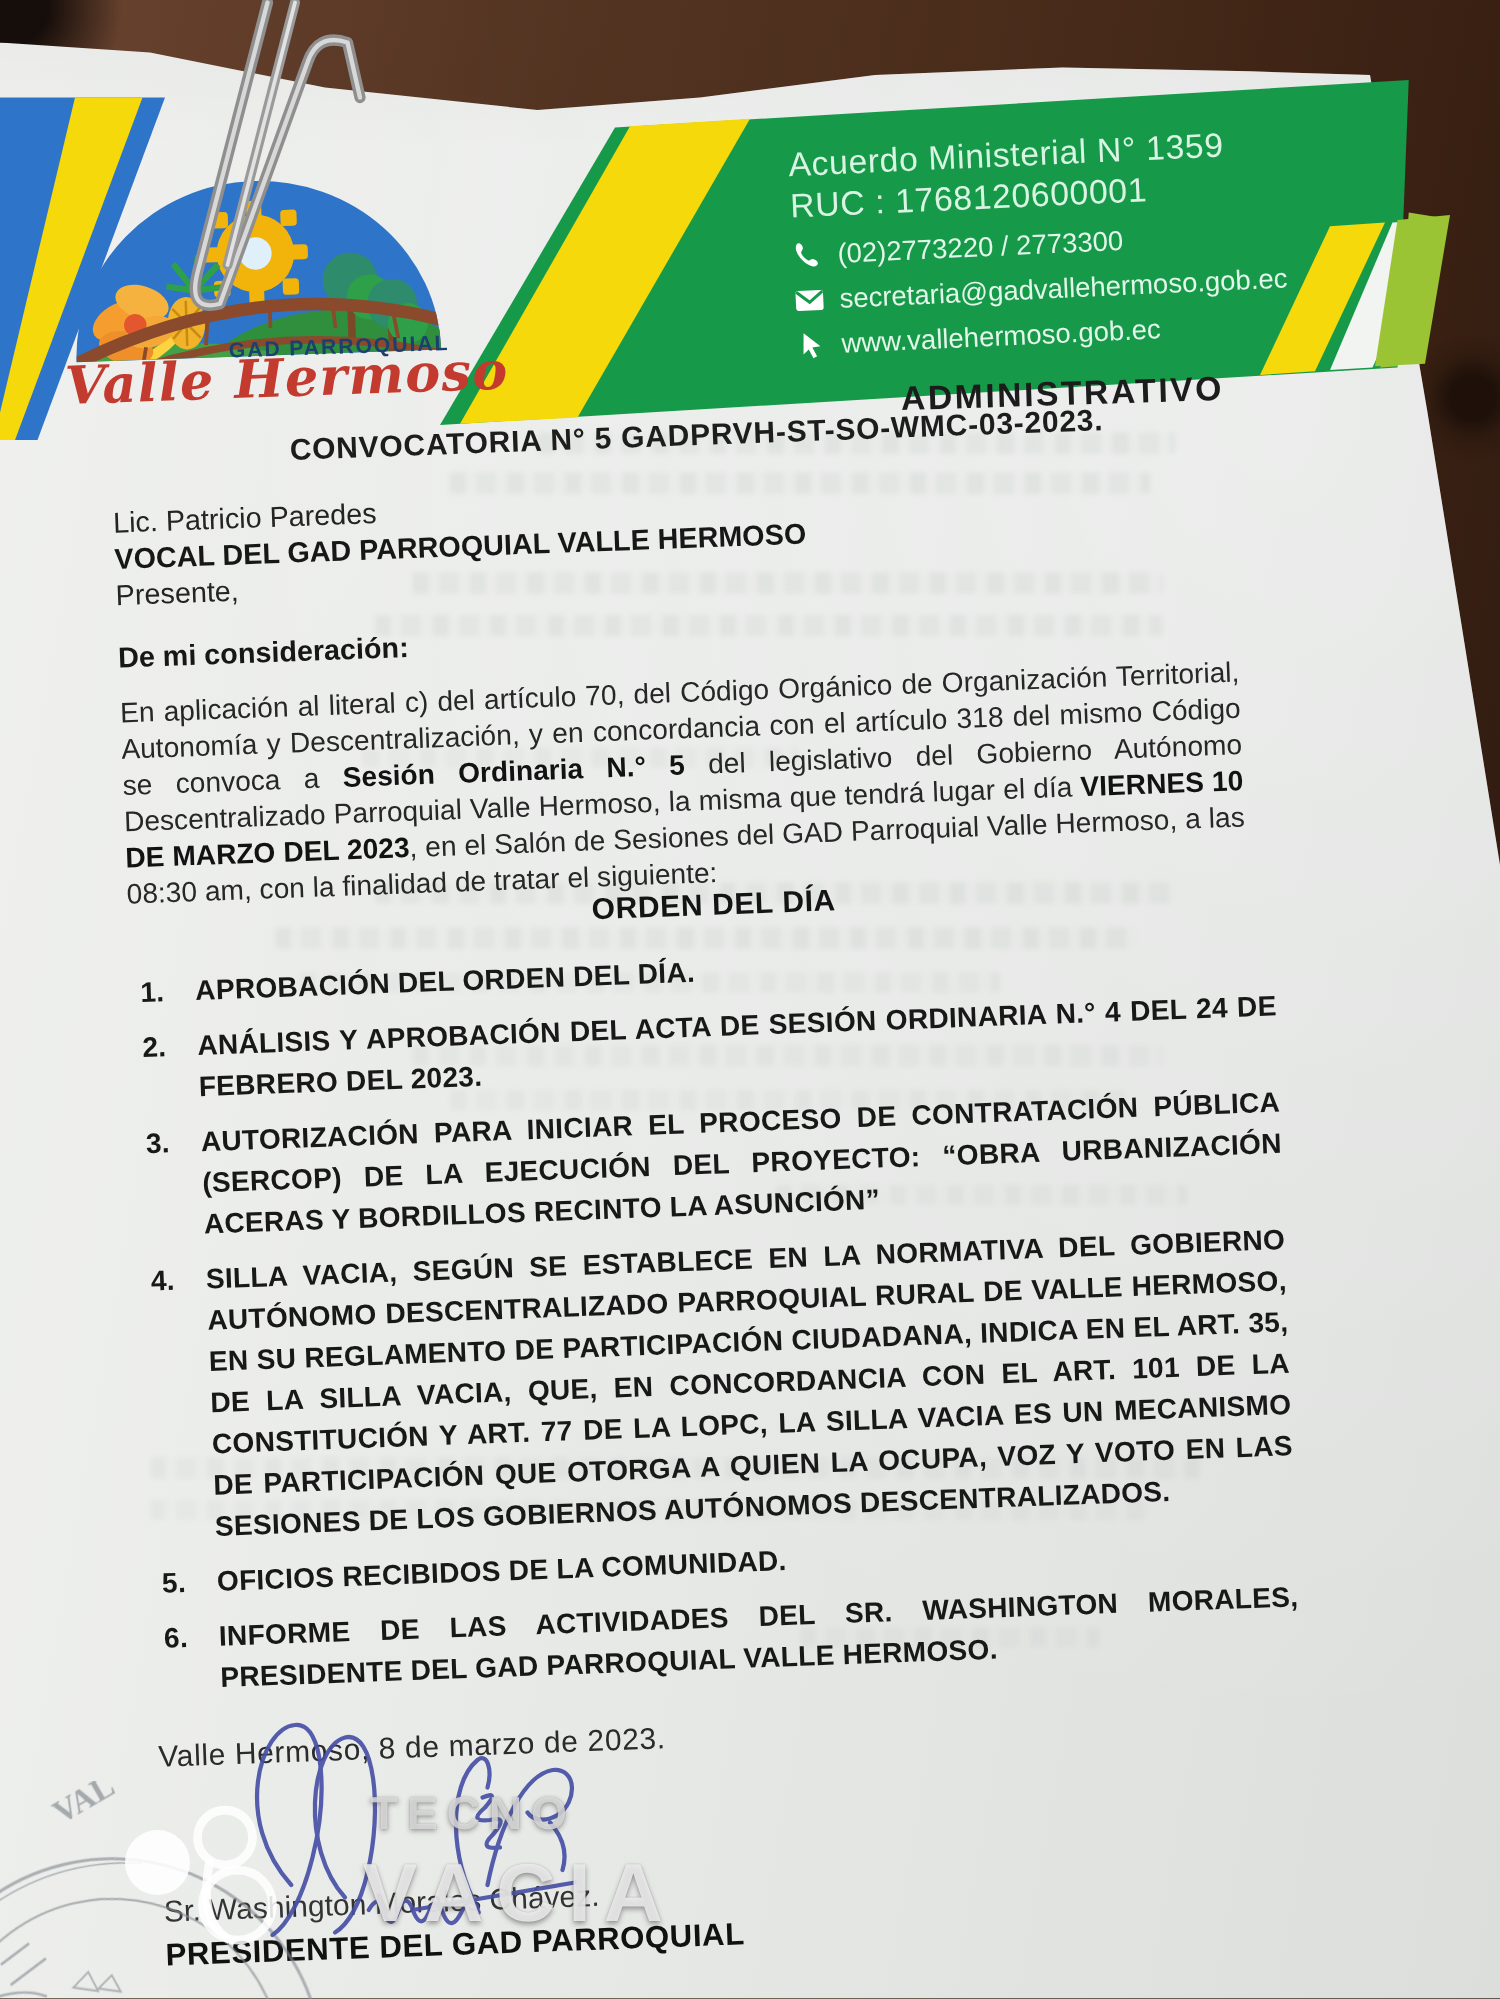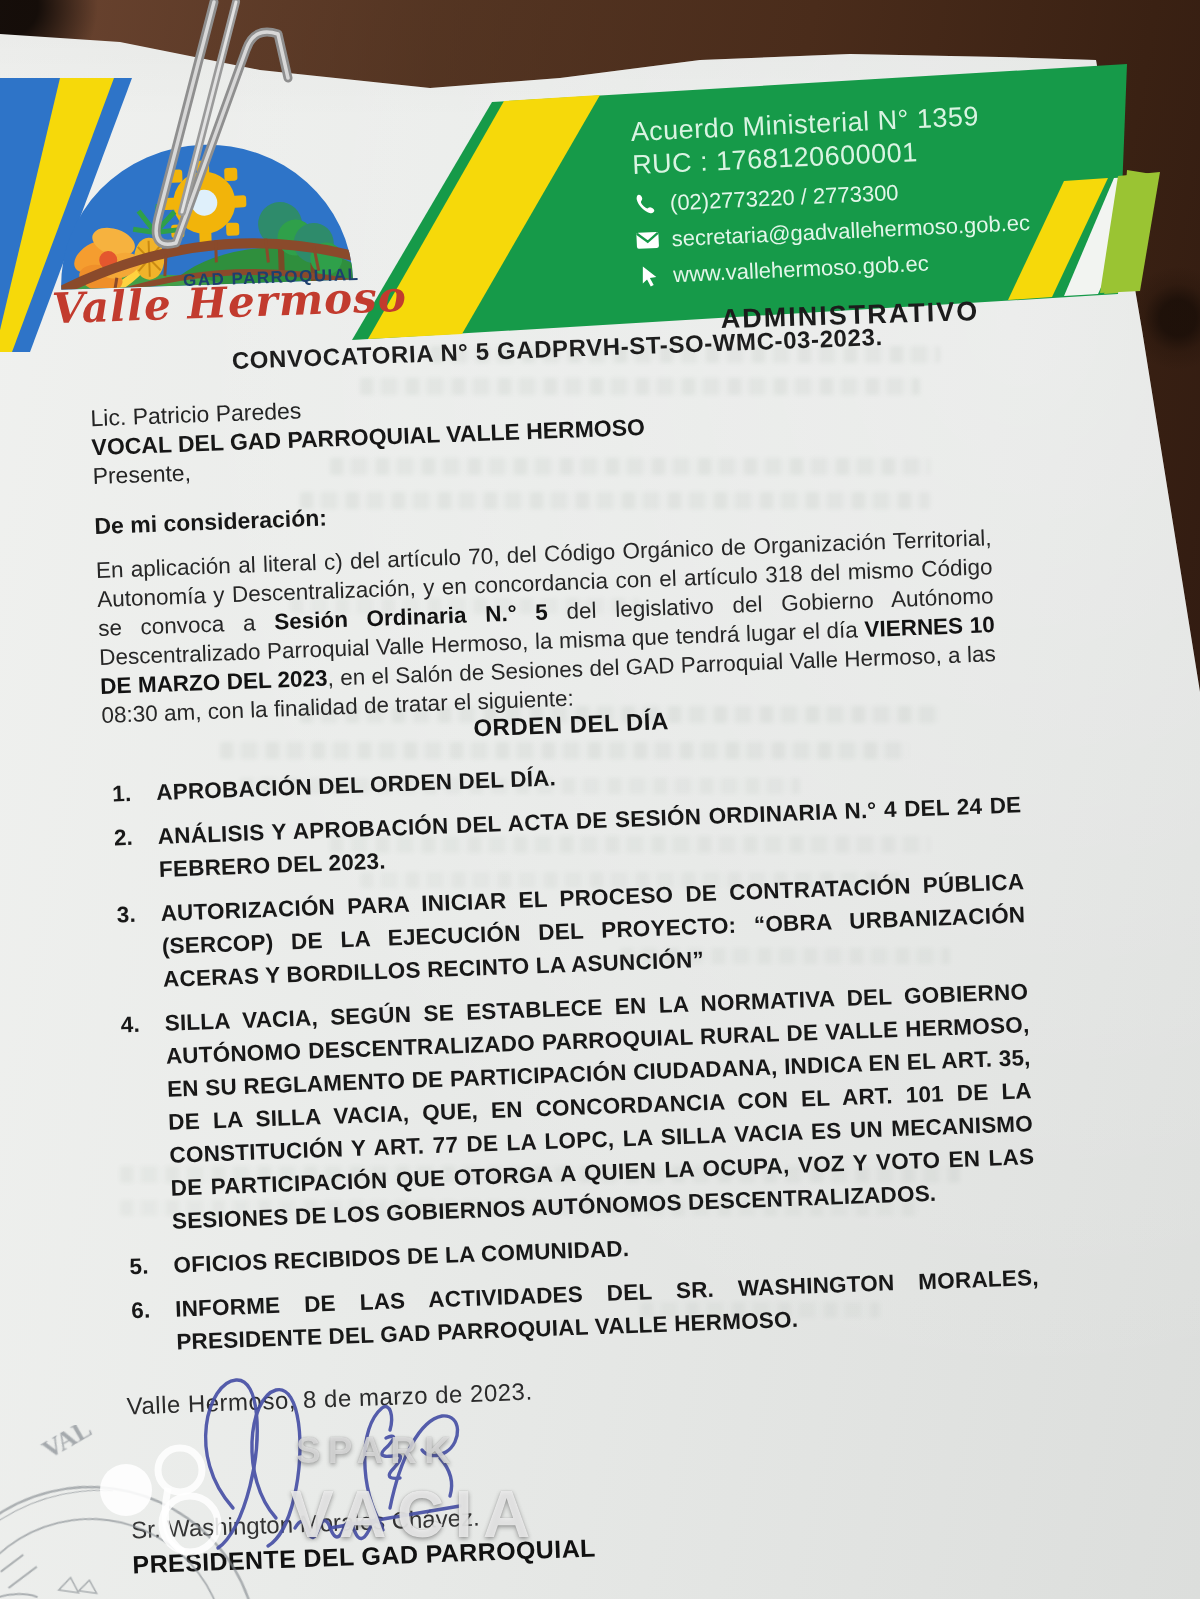--- a/index.html
+++ b/index.html
@@ -256,21 +256,21 @@
 
   <div class="wm">
     <svg class="wm-logo" width="200" height="170" viewBox="0 0 200 170">
       <circle cx="38" cy="72" r="26" fill="rgba(255,255,255,.88)"></circle>
       <g stroke="rgba(255,255,255,.85)" stroke-width="7" fill="none">
         <circle cx="92" cy="52" r="22"></circle>
         <circle cx="102" cy="106" r="28"></circle>
         <path d="M 80 70 Q 70 120 96 134"></path>
       </g>
     </svg>
-    <div class="wm-tecno">SPARK</div>
+    <div class="wm-tecno">TECNO</div>
     <div class="wm-spark">VACIA</div>
   </div>
 
   <svg class="clip-svg" style="left:118px;top:0px" width="230" height="280" viewBox="0 0 230 280">
     <g fill="none" stroke-linecap="round" stroke-linejoin="round">
       <path d="M 96 2 L 40 218 Q 32 250 58 243 L 128 50 Q 136 26 160 34 L 170 78" stroke="#8f8f8f" stroke-width="9"></path>
       <path d="M 96 2 L 40 218 Q 32 250 58 243 L 128 50 Q 136 26 160 34 L 170 78" stroke="#d8d8d8" stroke-width="3.5"></path>
       <path d="M 118 2 L 64 212" stroke="#9a9a9a" stroke-width="8"></path>
       <path d="M 118 2 L 64 212" stroke="#e2e2e2" stroke-width="3"></path>
     </g>

